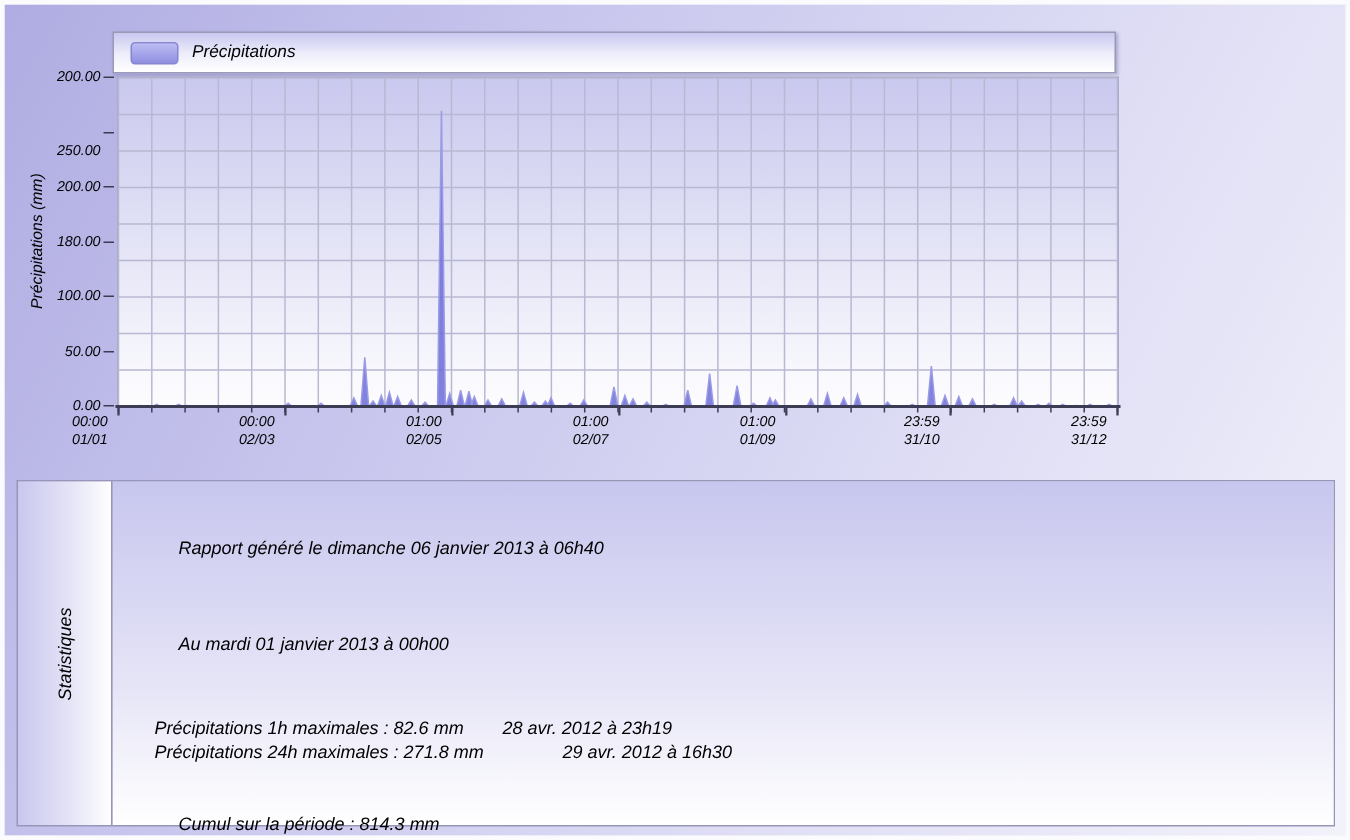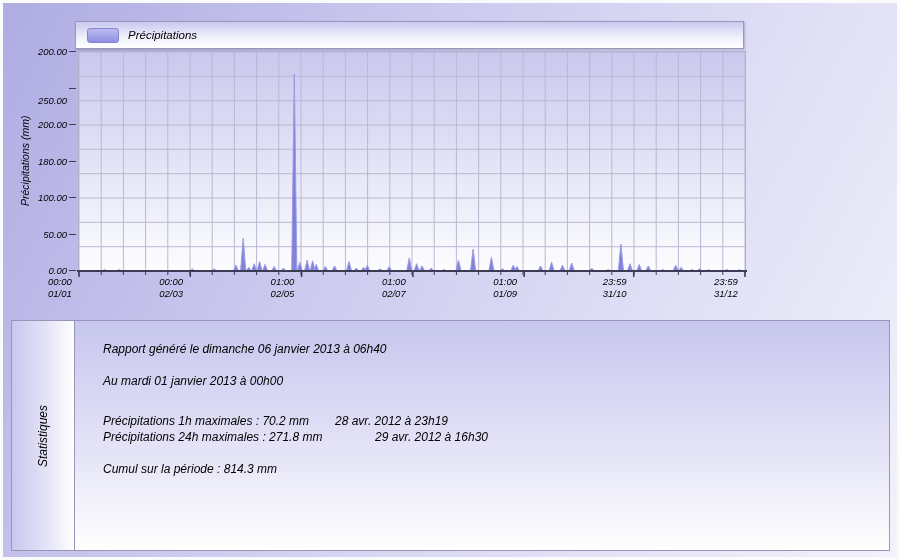--- a/index.html
+++ b/index.html
@@ -46,21 +46,21 @@
     background:linear-gradient(to right,#c9c7ee 0%,#e4e3f6 55%,#ffffff 100%);
   }
   .stats-sidebar-label{
     position:absolute;left:50%;top:50%;transform:translate(-50%,-50%) rotate(-90deg);
     font-size:12px;white-space:nowrap;
   }
   .stats-content{
     flex:1;background:linear-gradient(#c7c6ee 0%,#e6e5f7 60%,#ffffff 100%);
     padding:20px 10px 0 28px;font-size:12px;line-height:16px;box-sizing:border-box;
   }
-  .stats-content p{margin:0;}
+  .stats-content p{margin:16px;}
   .gap{height:16px;}
   .half-gap{height:8px;}
   .stat-row{display:flex;}
   .stat-label{width:232px;flex:0 0 232px;}
   .stat-row.wide .stat-label{width:272px;flex:0 0 272px;}
 </style>
 </head>
 <body>
 
 <div class="page">
@@ -208,21 +208,21 @@
     <div class="stats-sidebar">
       <span class="stats-sidebar-label">Statistiques</span>
     </div>
     <div class="stats-content">
       <p>Rapport généré le dimanche 06 janvier 2013 à 06h40</p>
       <div class="gap"></div>
       <p>Au mardi 01 janvier 2013 à 00h00</p>
       <div class="gap"></div>
         <div class="half-gap"></div>
       <div class="stat-row">
-        <span class="stat-label">Précipitations 1h maximales : 70.2 mm</span>
+        <span class="stat-label">Précipitations 1h maximales : 82.6 mm</span>
         <span class="stat-date">28 avr. 2012 à 23h19</span>
       </div>
       <div class="stat-row wide">
         <span class="stat-label">Précipitations 24h maximales : 271.8 mm</span>
         <span class="stat-date">29 avr. 2012 à 16h30</span>
       </div>
       <div class="gap"></div>
       <p>Cumul sur la période : 814.3 mm</p>
     </div>
   </div>

